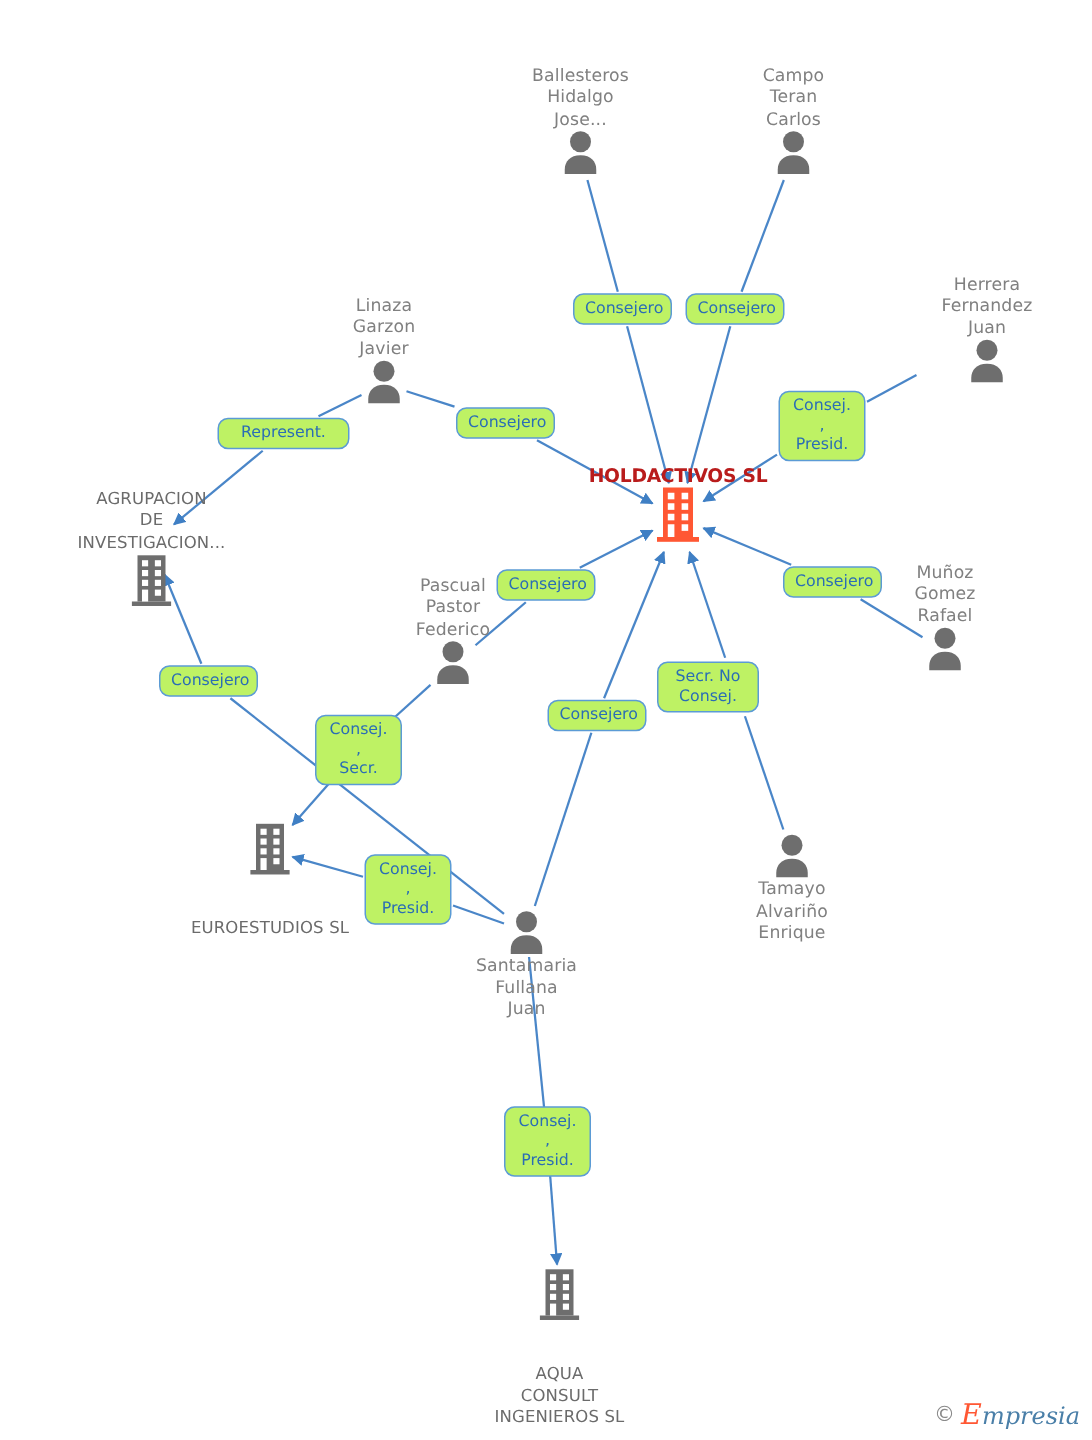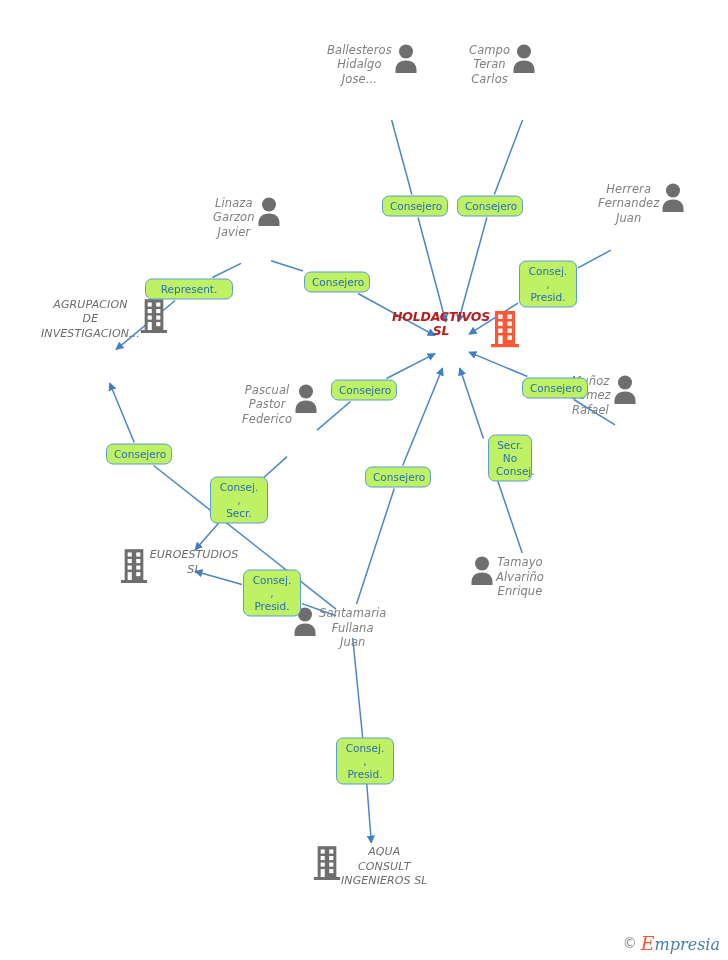--- a/index.html
+++ b/index.html
@@ -25,37 +25,37 @@
     position: absolute;
     left: 0;
     top: 0;
     width: 728px;
     height: 960px;
     pointer-events: none;
   }
   .node {
     position: absolute;
     display: flex;
-    flex-direction: row;
-    align-items: flex-start;
+    flex-direction: column;
+    align-items: center;
     width: 120px;
     margin-left: -60px;
-    font-style: italic;
   }
   .node-label {
     font-size: 11.5px;
     line-height: 14.5px;
     color: #808080;
     text-align: center;
     white-space: pre-line;
     letter-spacing: 0.1px;
   }
   .node-label.company {
     color: #6b6b6b;
     font-size: 11px;
+    margin-top: 28px;
   }
   .node-label.hub {
     color: #b91c1c;
     font-weight: bold;
     font-size: 12.5px;
     letter-spacing: -0.2px;
   }
   .icon-wrap {
     line-height: 0;
   }
@@ -170,21 +170,21 @@
         <div class="node-label">Herrera
 Fernandez
 Juan</div>
         <div class="icon-wrap">
           <svg class="person-svg" width="28" height="30" viewBox="0 0 28 30" aria-hidden="true">
             <circle cx="14" cy="8.5" r="7" fill="#6e6e6e"></circle>
             <path d="M14 17.5c-7 0-10.5 4.2-10.5 9.5v3h21v-3c0-5.3-3.5-9.5-10.5-9.5z" fill="#6e6e6e"></path>
           </svg>
         </div>
       </div>
-      <div class="node" style="left: 273px; top: 195.5px;">
+      <div class="node" style="left: 256px; top: 195.5px;">
         <div class="node-label">Linaza
 Garzon
 Javier</div>
         <div class="icon-wrap">
           <svg class="person-svg" width="28" height="30" viewBox="0 0 28 30" aria-hidden="true">
             <circle cx="14" cy="8.5" r="7" fill="#6e6e6e"></circle>
             <path d="M14 17.5c-7 0-10.5 4.2-10.5 9.5v3h21v-3c0-5.3-3.5-9.5-10.5-9.5z" fill="#6e6e6e"></path>
           </svg>
         </div>
       </div>
@@ -317,21 +317,21 @@
       <div class="edge-label" style="left: 415px; top: 206px; width: 66px;">Consejero</div>
       <div class="edge-label" style="left: 490px; top: 206px; width: 66px;">Consejero</div>
       <div class="edge-label" style="left: 548px; top: 284px; width: 58px;">Consej. ,
 Presid.</div>
       <div class="edge-label" style="left: 337px; top: 282px; width: 66px;">Consejero</div>
       <div class="edge-label" style="left: 189px; top: 289px; width: 88px;">Represent.</div>
       <div class="edge-label" style="left: 555px; top: 388px; width: 66px;">Consejero</div>
       <div class="edge-label" style="left: 364px; top: 390px; width: 66px;">Consejero</div>
       <div class="edge-label" style="left: 239px; top: 500px; width: 58px;">Consej. ,
 Secr.</div>
-      <div class="edge-label" style="left: 510px; top: 458px; width: 44px;">Secr.  No
+      <div class="edge-label" style="left: 472px; top: 458px; width: 68px;">Secr.  No
 Consej.</div>
       <div class="edge-label" style="left: 398px; top: 477px; width: 66px;">Consejero</div>
       <div class="edge-label" style="left: 272px; top: 593px; width: 58px;">Consej. ,
 Presid.</div>
       <div class="edge-label" style="left: 365px; top: 761px; width: 58px;">Consej. ,
 Presid.</div>
       <div class="edge-label" style="left: 139px; top: 454px; width: 66px;">Consejero</div>
     </div>
 
   <div id="watermark">

